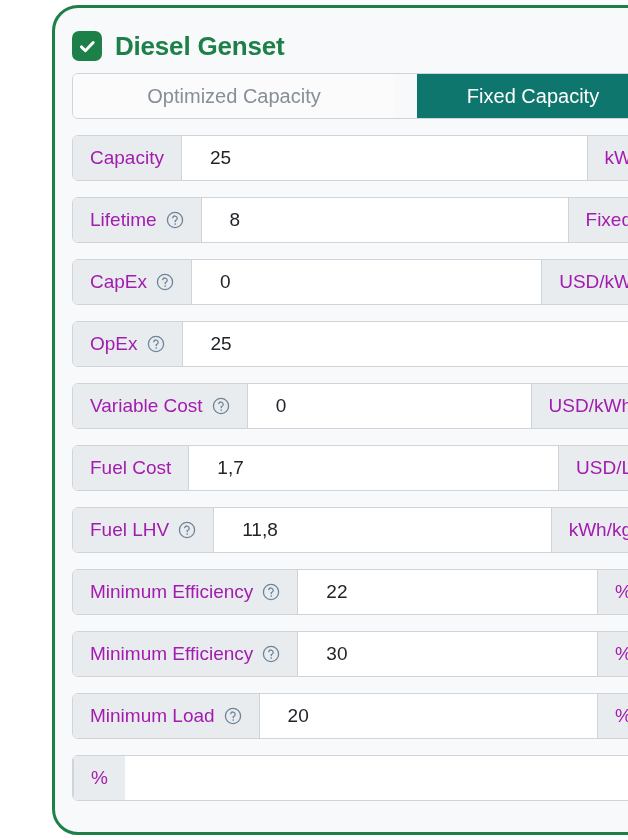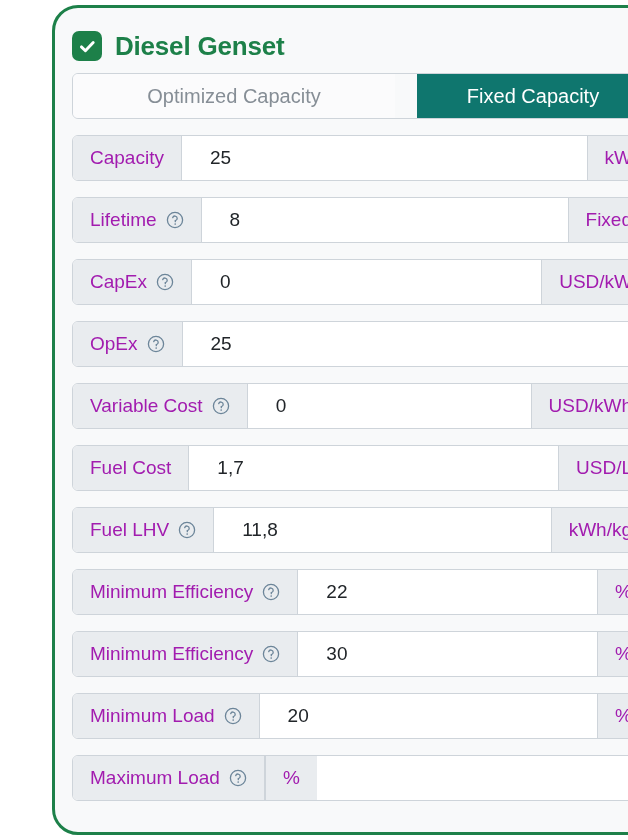--- a/index.html
+++ b/index.html
@@ -278,26 +278,16 @@
           <path d="M6.7 6.7 a2.3 2.3 0 1 1 2.6 2.9 v1.1" fill="none" stroke="#6c8599" stroke-width="1.3" stroke-linecap="round"></path>
           <circle cx="9.2" cy="13" r="0.85" fill="#6c8599"></circle>
         </svg>
       </span>
     </div>
     <input class="field" type="text" value="20" style="">
     <div class="addon unit">%</div>
   </div>
 
   <div class="row">
-    <div class="addon label">
-      <span>Maximum Load</span>
-      <span class="help">
-        <svg width="18" height="18" viewBox="0 0 18 18">
-          <circle cx="9" cy="9" r="7.6" fill="none" stroke="#6c8599" stroke-width="1.3"></circle>
-          <path d="M6.7 6.7 a2.3 2.3 0 1 1 2.6 2.9 v1.1" fill="none" stroke="#6c8599" stroke-width="1.3" stroke-linecap="round"></path>
-          <circle cx="9.2" cy="13" r="0.85" fill="#6c8599"></circle>
-        </svg>
-      </span>
-    </div>
     <div class="addon unit">%</div>
   </div>
 </div>
 </div>
 
 </body></html>

